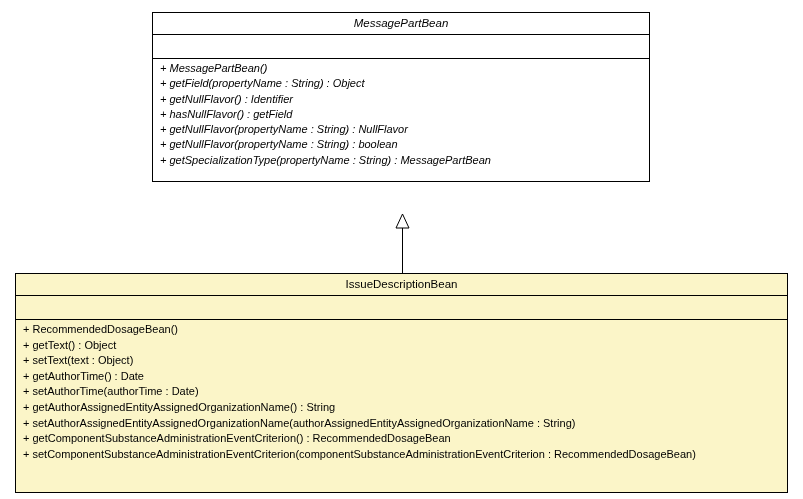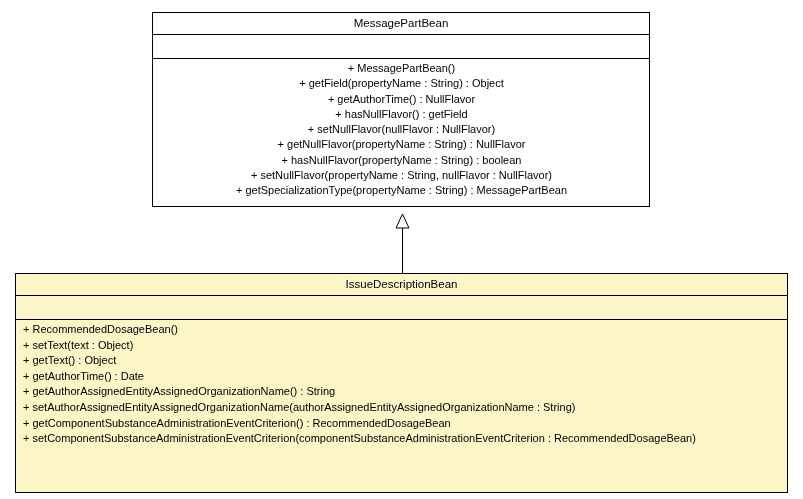--- a/index.html
+++ b/index.html
@@ -42,26 +42,26 @@
     font-size: 11px;
     color: #000000;
   }
   .method-line {
     white-space: nowrap;
   }
   #messagepartbean-box {
     left: 152px;
     top: 12px;
     width: 498px;
-    height: 195px;
+    height: 170px;
+    font-style: italic;
   }
   #messagepartbean-box .method-line {
     height: 15.3px;
     line-height: 15.3px;
-    text-align: center;
   }
   #issuedescriptionbean-box {
     left: 15px;
     top: 273px;
     width: 773px;
     height: 220px;
   }
   #issuedescriptionbean-box .method-line {
     height: 15.6px;
     line-height: 15.6px;
@@ -76,41 +76,40 @@
 </style>
 </head>
 <body>
 
 <div class="class-box" id="messagepartbean-box" style="background: rgb(255, 255, 255);">
   <div class="class-title">MessagePartBean</div>
   <div class="class-attrs"></div>
   <div class="class-methods">
       <div class="method-line">+ MessagePartBean()</div>
       <div class="method-line">+ getField(propertyName : String) : Object</div>
-      <div class="method-line">+ getAuthorTime() : NullFlavor</div>
+      <div class="method-line">+ getNullFlavor() : Identifier</div>
       <div class="method-line">+ hasNullFlavor() : getField</div>
-      <div class="method-line">+ setNullFlavor(nullFlavor : NullFlavor)</div>
       <div class="method-line">+ getNullFlavor(propertyName : String) : NullFlavor</div>
-      <div class="method-line">+ hasNullFlavor(propertyName : String) : boolean</div>
-      <div class="method-line">+ setNullFlavor(propertyName : String, nullFlavor : NullFlavor)</div>
+      <div class="method-line">+ getNullFlavor(propertyName : String) : boolean</div>
       <div class="method-line">+ getSpecializationType(propertyName : String) : MessagePartBean</div>
     </div>
 </div>
 
 <svg id="generalization-arrow" viewBox="0 0 27 61">
   <line x1="13.5" y1="15" x2="13.5" y2="61" stroke="#000000" stroke-width="1"></line>
   <polygon points="13.5,1 7,15 20,15" fill="#ffffff" stroke="#000000" stroke-width="1"></polygon>
 </svg>
 
 <div class="class-box" id="issuedescriptionbean-box" style="background: rgb(251, 245, 200);">
   <div class="class-title">IssueDescriptionBean</div>
   <div class="class-attrs"></div>
   <div class="class-methods">
       <div class="method-line">+ RecommendedDosageBean()</div>
+      <div class="method-line">+ getText() : Object</div>
       <div class="method-line">+ setText(text : Object)</div>
-      <div class="method-line">+ getText() : Object</div>
       <div class="method-line">+ getAuthorTime() : Date</div>
+      <div class="method-line">+ setAuthorTime(authorTime : Date)</div>
       <div class="method-line">+ getAuthorAssignedEntityAssignedOrganizationName() : String</div>
       <div class="method-line">+ setAuthorAssignedEntityAssignedOrganizationName(authorAssignedEntityAssignedOrganizationName : String)</div>
       <div class="method-line">+ getComponentSubstanceAdministrationEventCriterion() : RecommendedDosageBean</div>
       <div class="method-line">+ setComponentSubstanceAdministrationEventCriterion(componentSubstanceAdministrationEventCriterion : RecommendedDosageBean)</div>
     </div>
 </div>
 
 </body></html>

